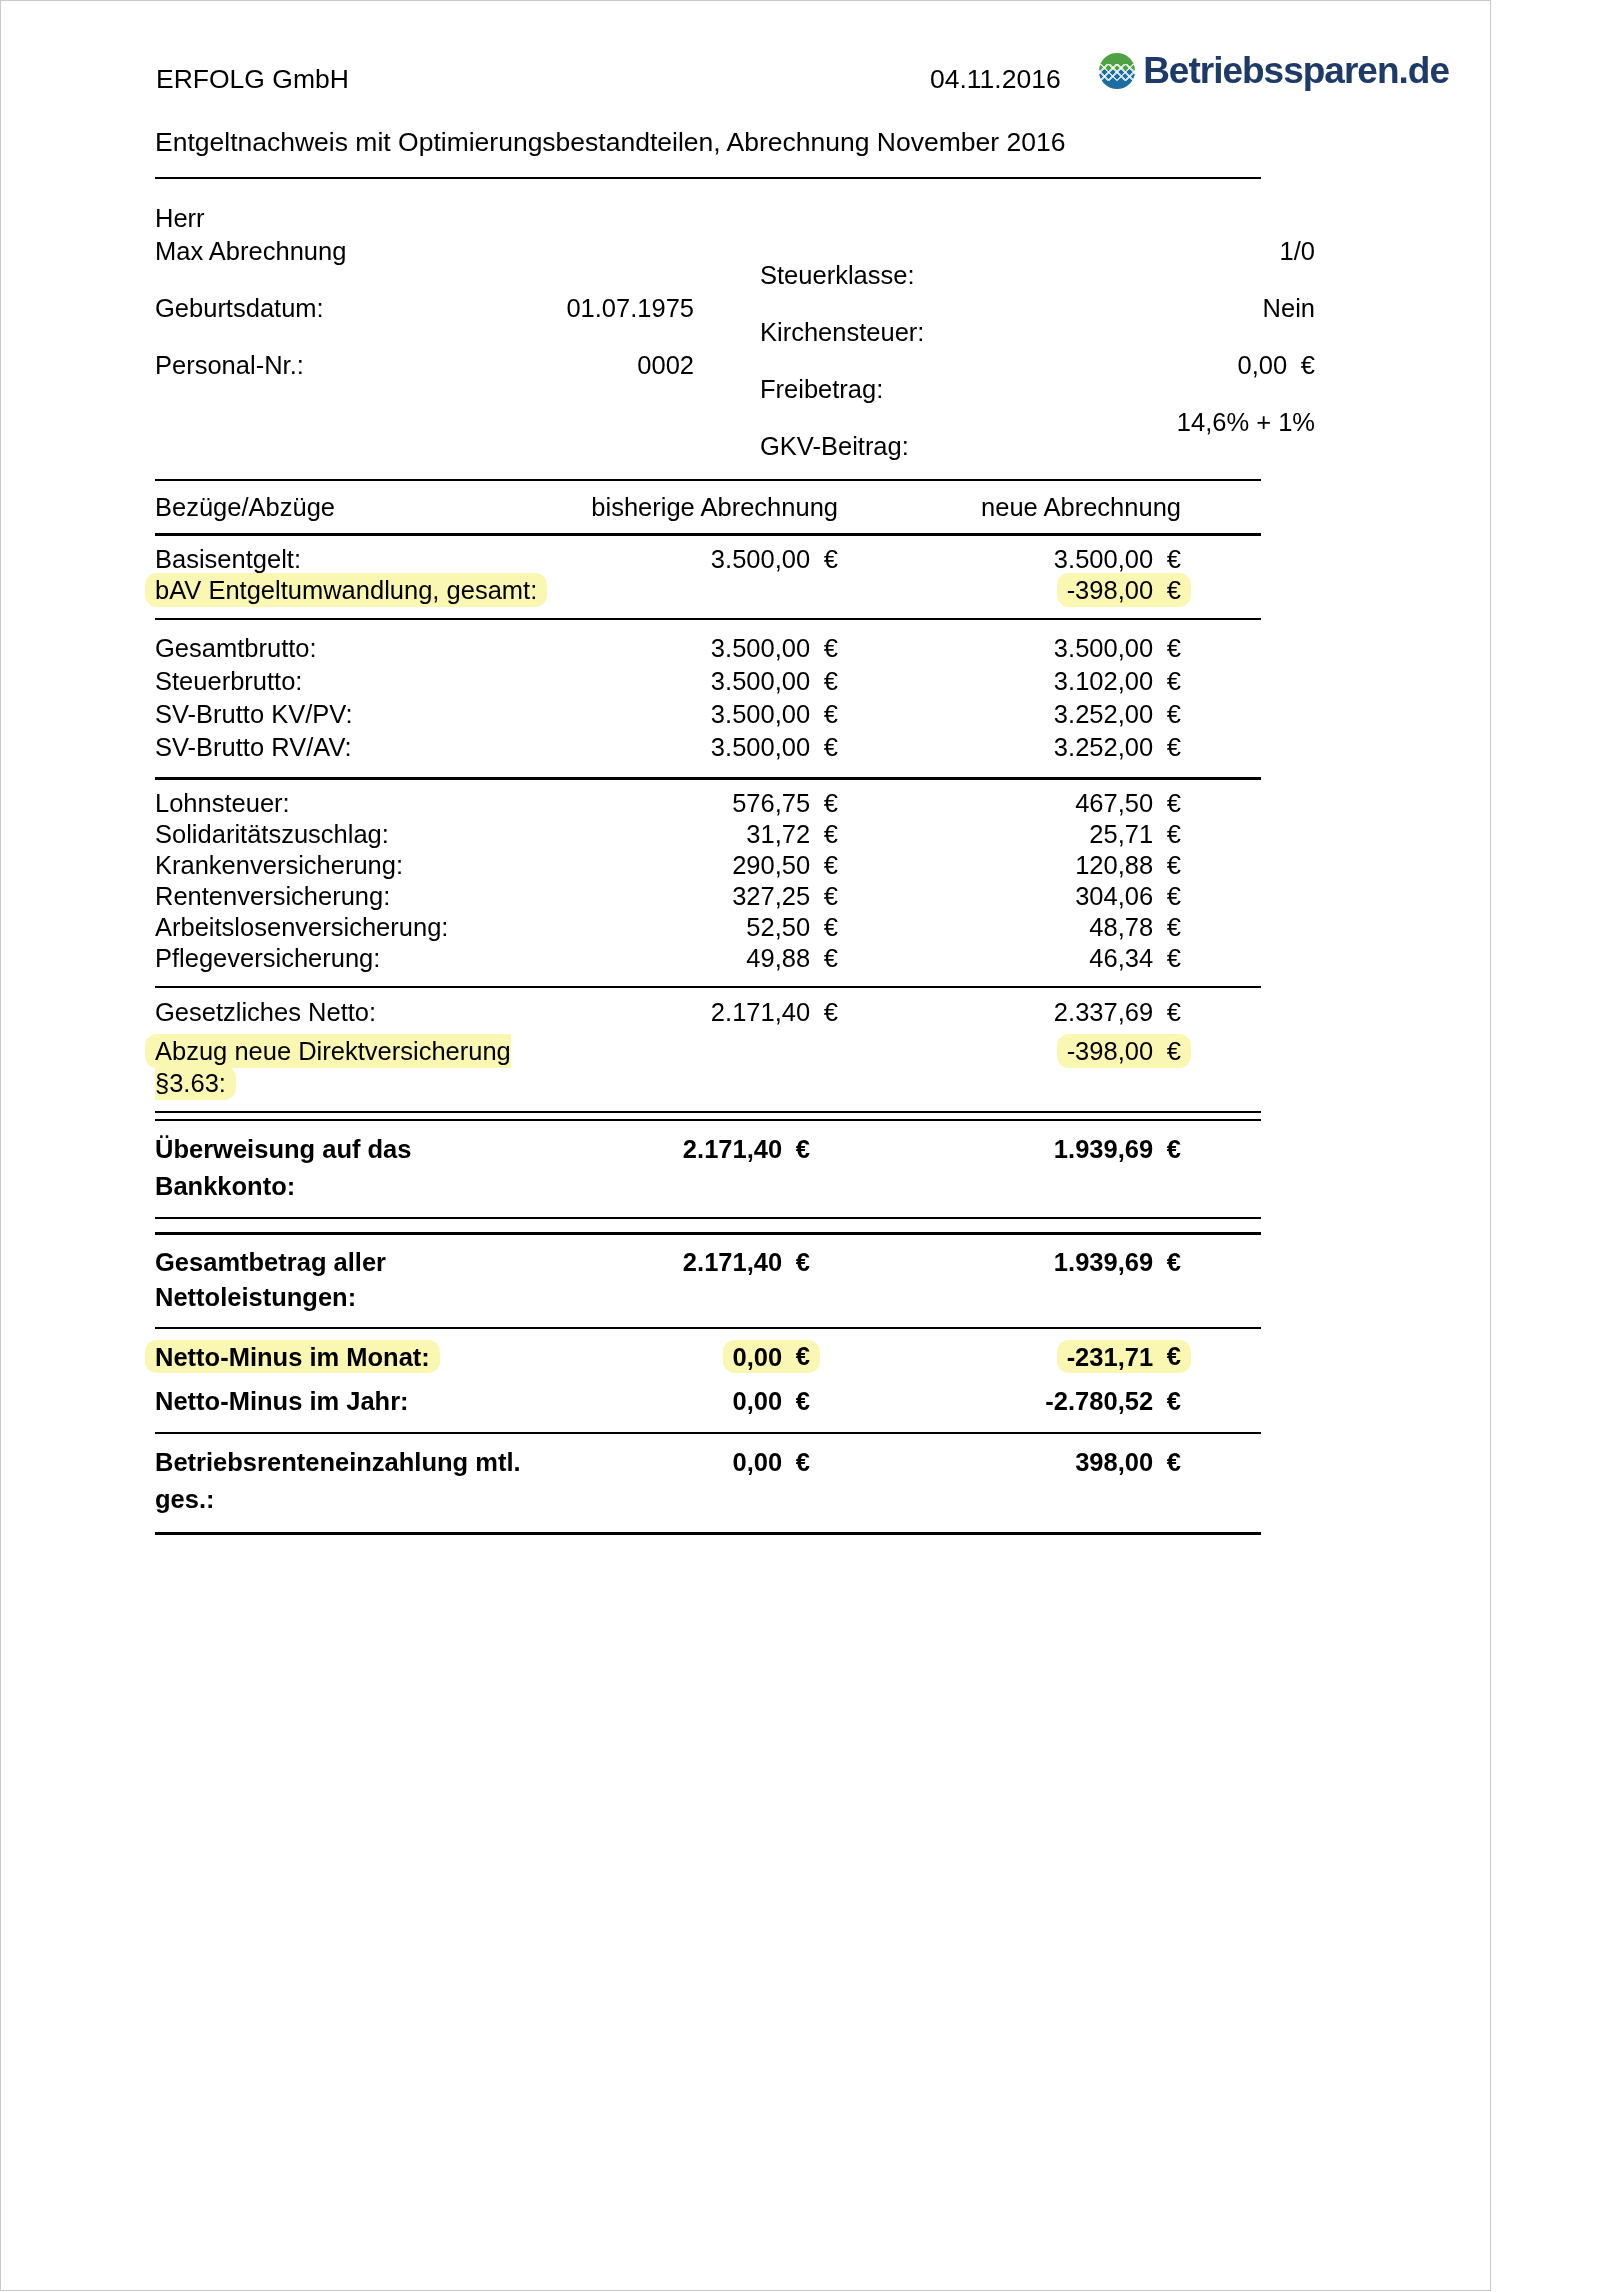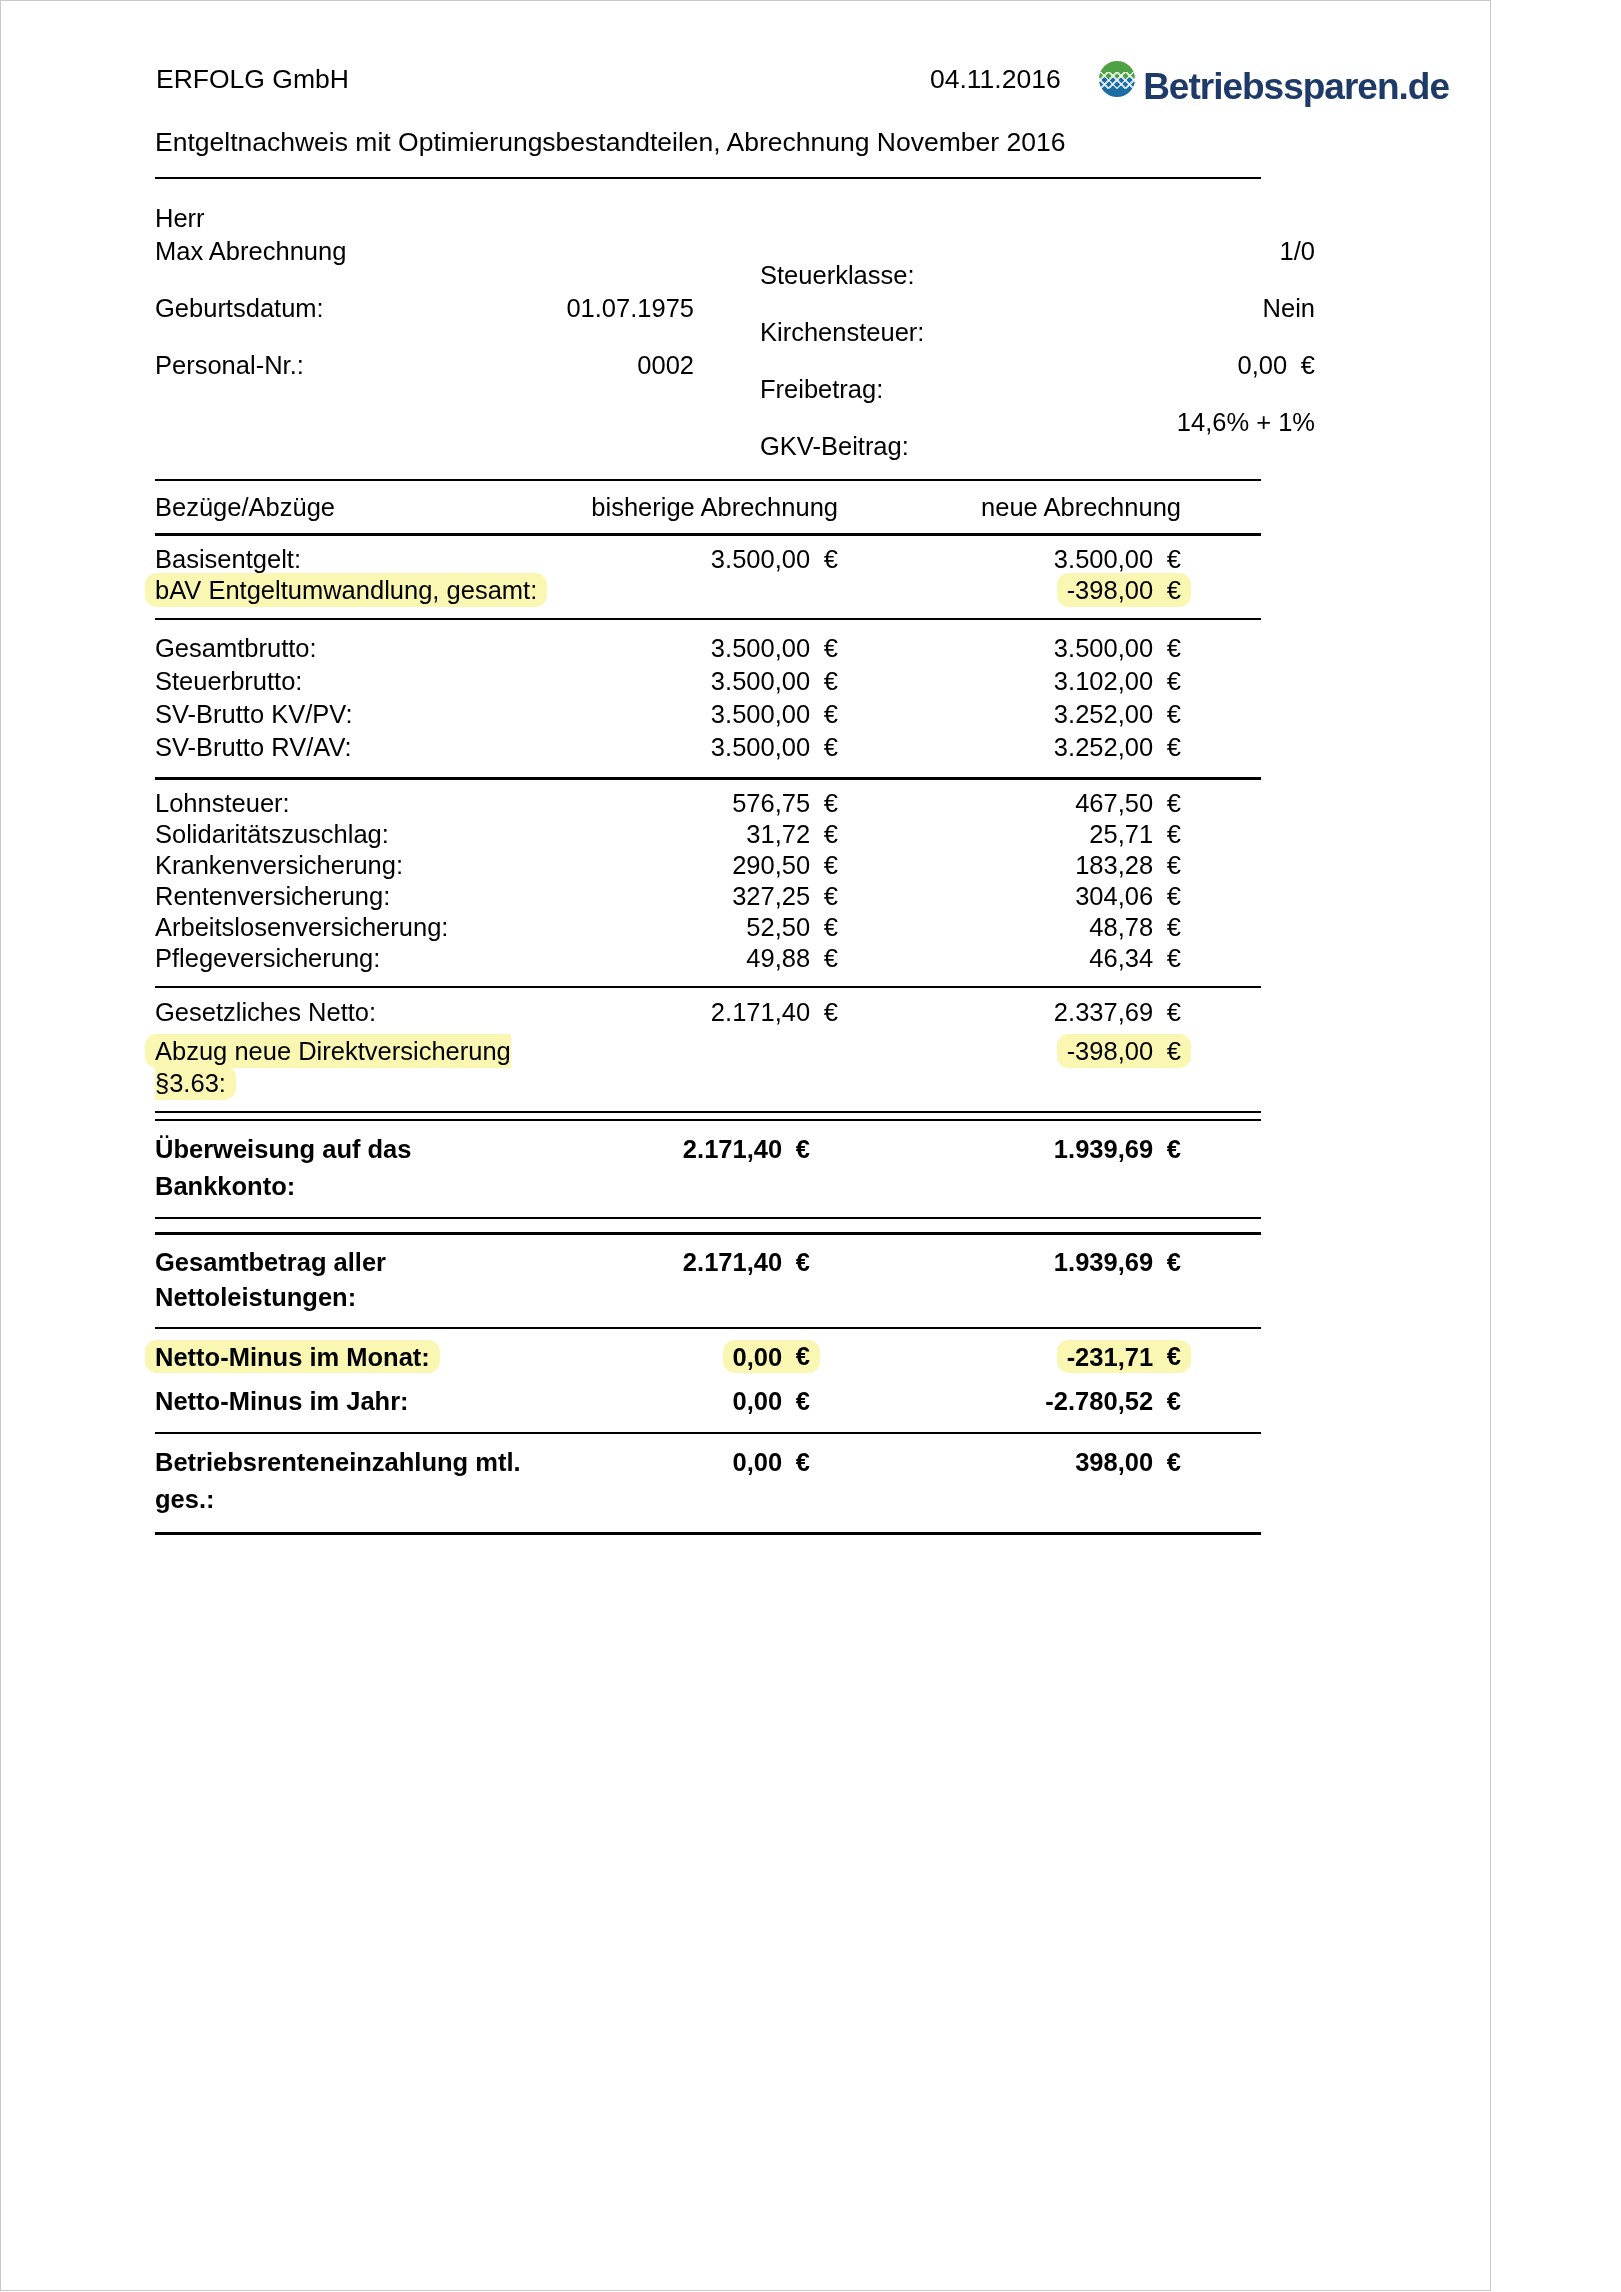--- a/index.html
+++ b/index.html
@@ -26,21 +26,21 @@
     background-image:
       repeating-linear-gradient(45deg, rgba(255,255,255,.75) 0 2px, rgba(255,255,255,0) 2px 5.9px),
       repeating-linear-gradient(-45deg, rgba(255,255,255,.75) 0 2px, rgba(255,255,255,0) 2px 5.9px),
       linear-gradient(#4fa244 0 46%, #1c6da2 46% 100%);
     background-size:100% 46%,100% 46%,100% 100%;
     background-position:center 58%,center 58%,0 0;
     background-repeat:no-repeat;
     margin-right:7.8px;
     flex:0 0 auto;
   }
-  .logo-text{font-size:37px;font-weight:bold;letter-spacing:-1px;color:#1d3a68;white-space:nowrap;margin-top:16px;}
+  .logo-text{font-size:37px;font-weight:bold;letter-spacing:-1px;color:#1d3a68;white-space:nowrap;}
   
   .content{padding:125px 229px 0 154px;} 
   .title{font-size:26.5px;line-height:33px;}
   .rule{background:#000;height:2px;}
   .rule.thick{height:2.9px;}
   .rule.final{height:3.9px;}
   .rule.dbl{height:5.9px;background:transparent;border-top:2px solid #000;border-bottom:2.9px solid #000;box-sizing:content-box;}
   .under-title{margin-top:17.6px;}
   
   .info{margin-top:23.5px;font-size:25.5px;line-height:33px;
@@ -179,21 +179,21 @@
         <div class="c3"><span>467,50</span><span class="eur">€</span></div>
       </div>
       <div class="trow">
         <div class="c1">Solidaritätszuschlag:</div>
         <div class="c2"><span>31,72</span><span class="eur">€</span></div>
         <div class="c3"><span>25,71</span><span class="eur">€</span></div>
       </div>
       <div class="trow">
         <div class="c1">Krankenversicherung:</div>
         <div class="c2"><span>290,50</span><span class="eur">€</span></div>
-        <div class="c3"><span>183,28</span><span class="eur">€</span></div>
+        <div class="c3"><span>120,88</span><span class="eur">€</span></div>
       </div>
       <div class="trow">
         <div class="c1">Rentenversicherung:</div>
         <div class="c2"><span>327,25</span><span class="eur">€</span></div>
         <div class="c3"><span>304,06</span><span class="eur">€</span></div>
       </div>
       <div class="trow">
         <div class="c1">Arbeitslosenversicherung:</div>
         <div class="c2"><span>52,50</span><span class="eur">€</span></div>
         <div class="c3"><span>48,78</span><span class="eur">€</span></div>

